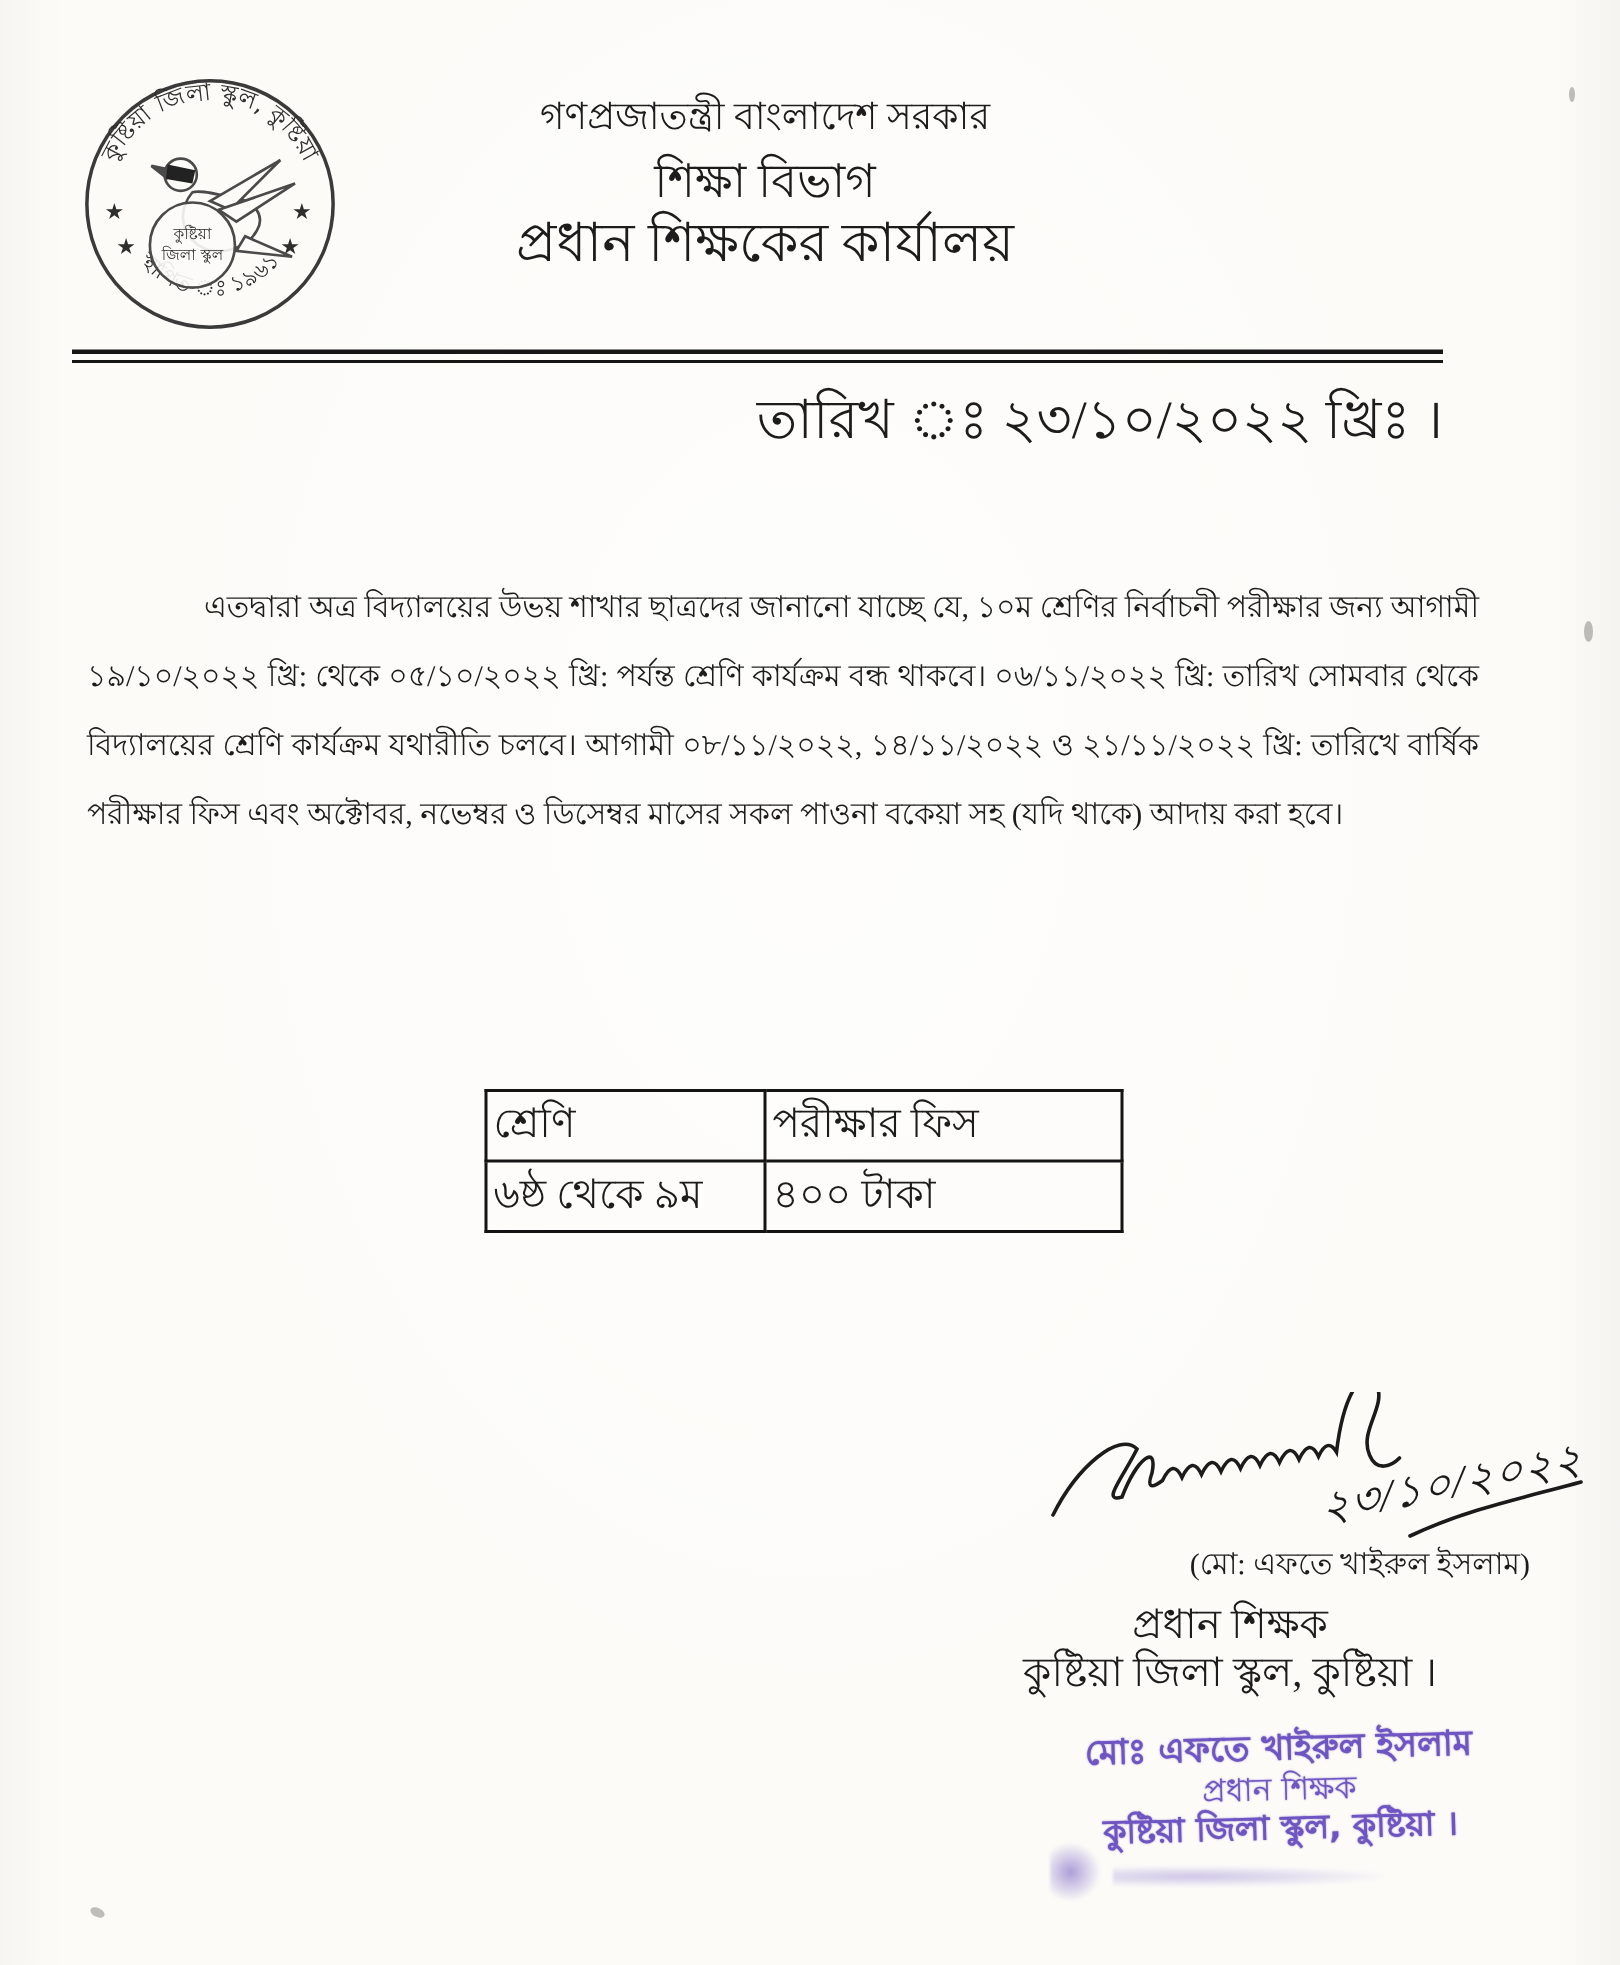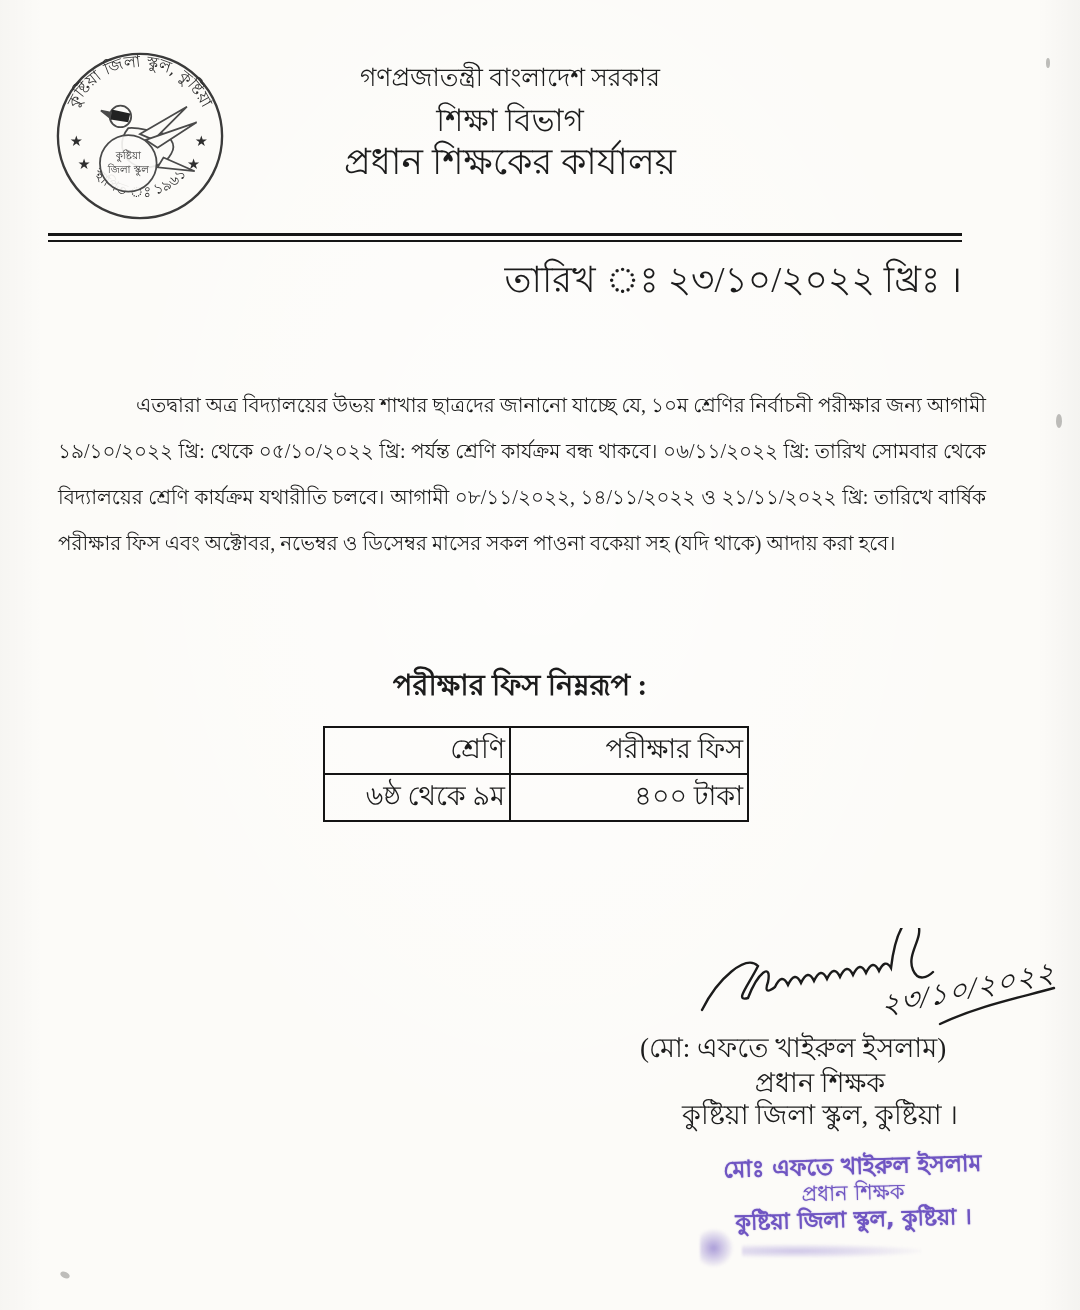--- a/index.html
+++ b/index.html
@@ -39,32 +39,32 @@
     text-align:justify;text-indent:78px;margin-left:16px;
   }
   
   .fees-heading{left:110px;top:662px;width:820px;text-align:center;font-size:29px;font-weight:600;}
   table.fees{
     position:absolute;left:323px;top:726px;width:424px;
     border-collapse:collapse;table-layout:fixed;
   }
   table.fees td{
     border:2px solid #141414;
-    height:37px;text-align:right;font-size:27px;padding:0 4px;
+    height:37px;text-align:left;font-size:27px;padding:0 4px;
   }
   table.fees col.c1{width:186px;}
   table.fees col.c2{width:238px;}
   
   .sig-svg{left:688px;top:928px;}
   .sig-date{
     left:880px;top:982px;font-size:29px;font-style:italic;
     transform:rotate(-11deg) skewX(-8deg);transform-origin:left top;
     letter-spacing:1px;color:#1a1a1a;
   }
-  .sig-name{left:640px;top:1027px;width:380px;text-align:left;font-size:27px;}
+  .sig-name{left:640px;top:1027px;width:380px;text-align:right;font-size:20px;}
   .sig-title{left:640px;top:1062px;width:360px;text-align:center;font-size:27px;}
   .sig-org{left:630px;top:1094px;width:380px;text-align:center;font-size:27px;}
   
   .stamp{
     left:710px;top:1152px;width:286px;text-align:center;
     color:#6f55c2;transform:rotate(-1.5deg);
     text-shadow:0 0 1.2px rgba(111,85,194,.8);
     font-family:"DejaVu Sans","Liberation Sans",sans-serif;
   }
   .stamp .s1{font-size:23px;font-weight:700;line-height:28px;}
@@ -132,21 +132,20 @@
   <div class="abs hdr hdr2">শিক্ষা বিভাগ</div>
   <div class="abs hdr hdr1">গণপ্রজাতন্ত্রী বাংলাদেশ সরকার</div>
   <div class="abs hdr hdr3">প্রধান শিক্ষকের কার্যালয়</div>
 
   <div class="abs rule"></div>
 
   <div class="abs date-line">তারিখ ঃ ২৩/১০/২০২২ খ্রিঃ ।</div>
 
   <p class="abs body-par">এতদ্বারা অত্র বিদ্যালয়ের উভয় শাখার ছাত্রদের জানানো যাচ্ছে যে, ১০ম শ্রেণির নির্বাচনী পরীক্ষার জন্য আগামী ১৯/১০/২০২২ খ্রি: থেকে  ০৫/১০/২০২২ খ্রি: পর্যন্ত শ্রেণি কার্যক্রম বন্ধ থাকবে। ০৬/১১/২০২২ খ্রি: তারিখ সোমবার থেকে বিদ্যালয়ের শ্রেণি কার্যক্রম যথারীতি চলবে। আগামী ০৮/১১/২০২২,  ১৪/১১/২০২২ ও ২১/১১/২০২২ খ্রি: তারিখে বার্ষিক পরীক্ষার ফিস এবং অক্টোবর, নভেম্বর ও ডিসেম্বর মাসের সকল পাওনা বকেয়া সহ (যদি থাকে) আদায় করা হবে।</p>
 
-  <div class="abs fees-heading">পরীক্ষার ফিস নিম্নরূপ :</div>
 
   <table class="fees">
     <colgroup>
         <col class="c1">
         <col class="c2">
       </colgroup>
     <tbody>
       <tr>
         <td>শ্রেণি</td>
         <td>পরীক্ষার ফিস</td>

